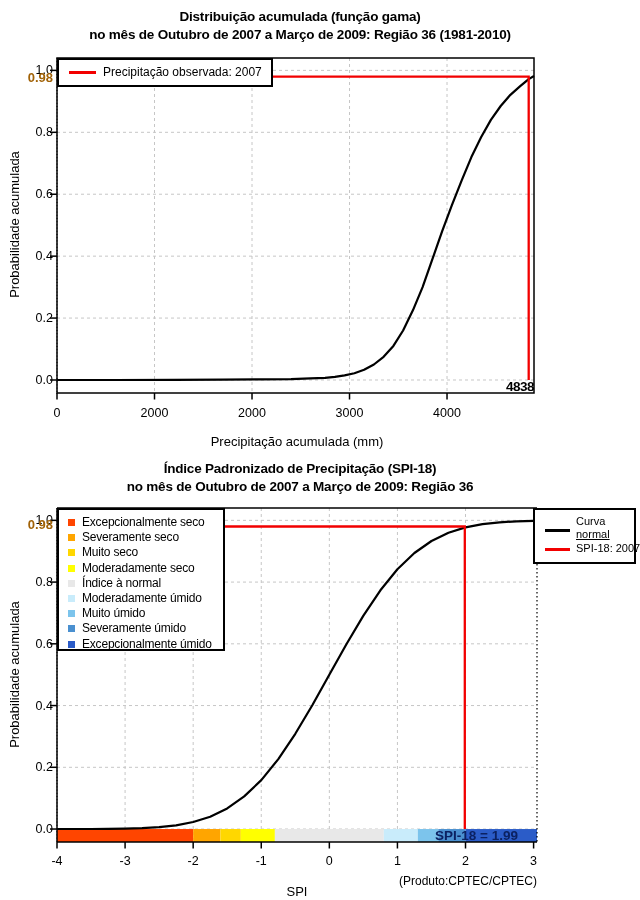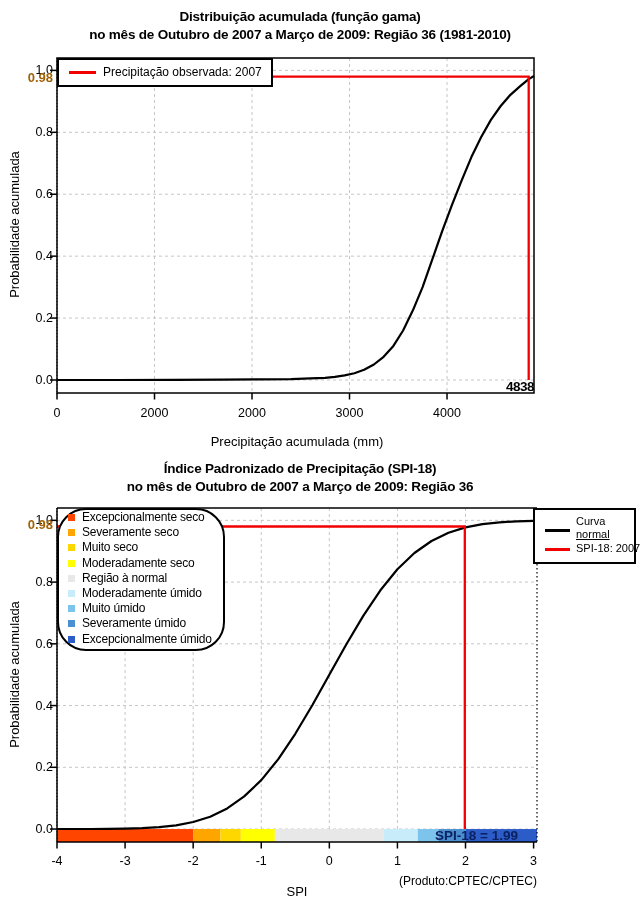--- a/index.html
+++ b/index.html
@@ -18,21 +18,21 @@
   .t1-prob{top:70px;} .t2-prob{top:517px;}
   .tick{font-size:12.5px;line-height:14px;}
   .ytick{text-align:right;width:36px;left:17px;}
   .xtick{text-align:center;width:60px;}
   .t1-annot{left:494px;width:40px;top:379px;text-align:right;font-weight:bold;font-size:13.5px;letter-spacing:-0.5px;}
   .t2-annot{left:420px;width:113px;top:828px;text-align:center;font-weight:bold;font-size:13.5px;}
   .legendbox{background:#fff;border:2px solid #000;box-sizing:border-box;}
   .lg1{left:57px;top:58px;width:216px;height:29px;}
   .lg1-line{position:absolute;left:10px;top:11px;width:27px;height:3px;}
   .lg1-text{position:absolute;left:44px;top:0;line-height:25px;font-size:12px;white-space:nowrap;}
-  .catlg{left:57px;top:508px;width:168px;height:143px;border-radius:29px;}
+  .catlg{left:57px;top:508px;width:168px;height:143px;padding-top:5px;}
   .catrow{position:relative;height:15.2px;}
   .catsw{position:absolute;left:9px;top:4px;width:7px;height:7px;}
   .catlab{position:absolute;left:23px;top:0;font-size:12px;line-height:15px;white-space:nowrap;letter-spacing:-0.2px;}
   .rlg{left:533px;top:508px;width:103px;height:56px;}
   .rl-line{position:absolute;left:10px;width:25px;height:2.5px;}
   .rl-black{top:19px;} .rl-red{top:38px;}
   .rl-text{position:absolute;left:41px;font-size:11px;line-height:13px;white-space:nowrap;}
   .rl-t1{top:5px;} .rl-t2{top:18px;text-decoration:underline;} .rl-t3{top:32px;}
   .producer{left:337px;width:200px;top:874px;text-align:right;font-size:12px;white-space:nowrap;}
 </style>
@@ -171,21 +171,21 @@
       <div class="catrow">
         <span class="catsw" style="background: rgb(255, 215, 0);"></span>
         <span class="catlab">Muito seco</span>
       </div>
       <div class="catrow">
         <span class="catsw" style="background: rgb(255, 255, 0);"></span>
         <span class="catlab">Moderadamente seco</span>
       </div>
       <div class="catrow">
         <span class="catsw" style="background: rgb(232, 232, 232);"></span>
-        <span class="catlab">Região à normal</span>
+        <span class="catlab">Índice à normal</span>
       </div>
       <div class="catrow">
         <span class="catsw" style="background: rgb(201, 236, 251);"></span>
         <span class="catlab">Moderadamente úmido</span>
       </div>
       <div class="catrow">
         <span class="catsw" style="background: rgb(124, 196, 236);"></span>
         <span class="catlab">Muito úmido</span>
       </div>
       <div class="catrow">

